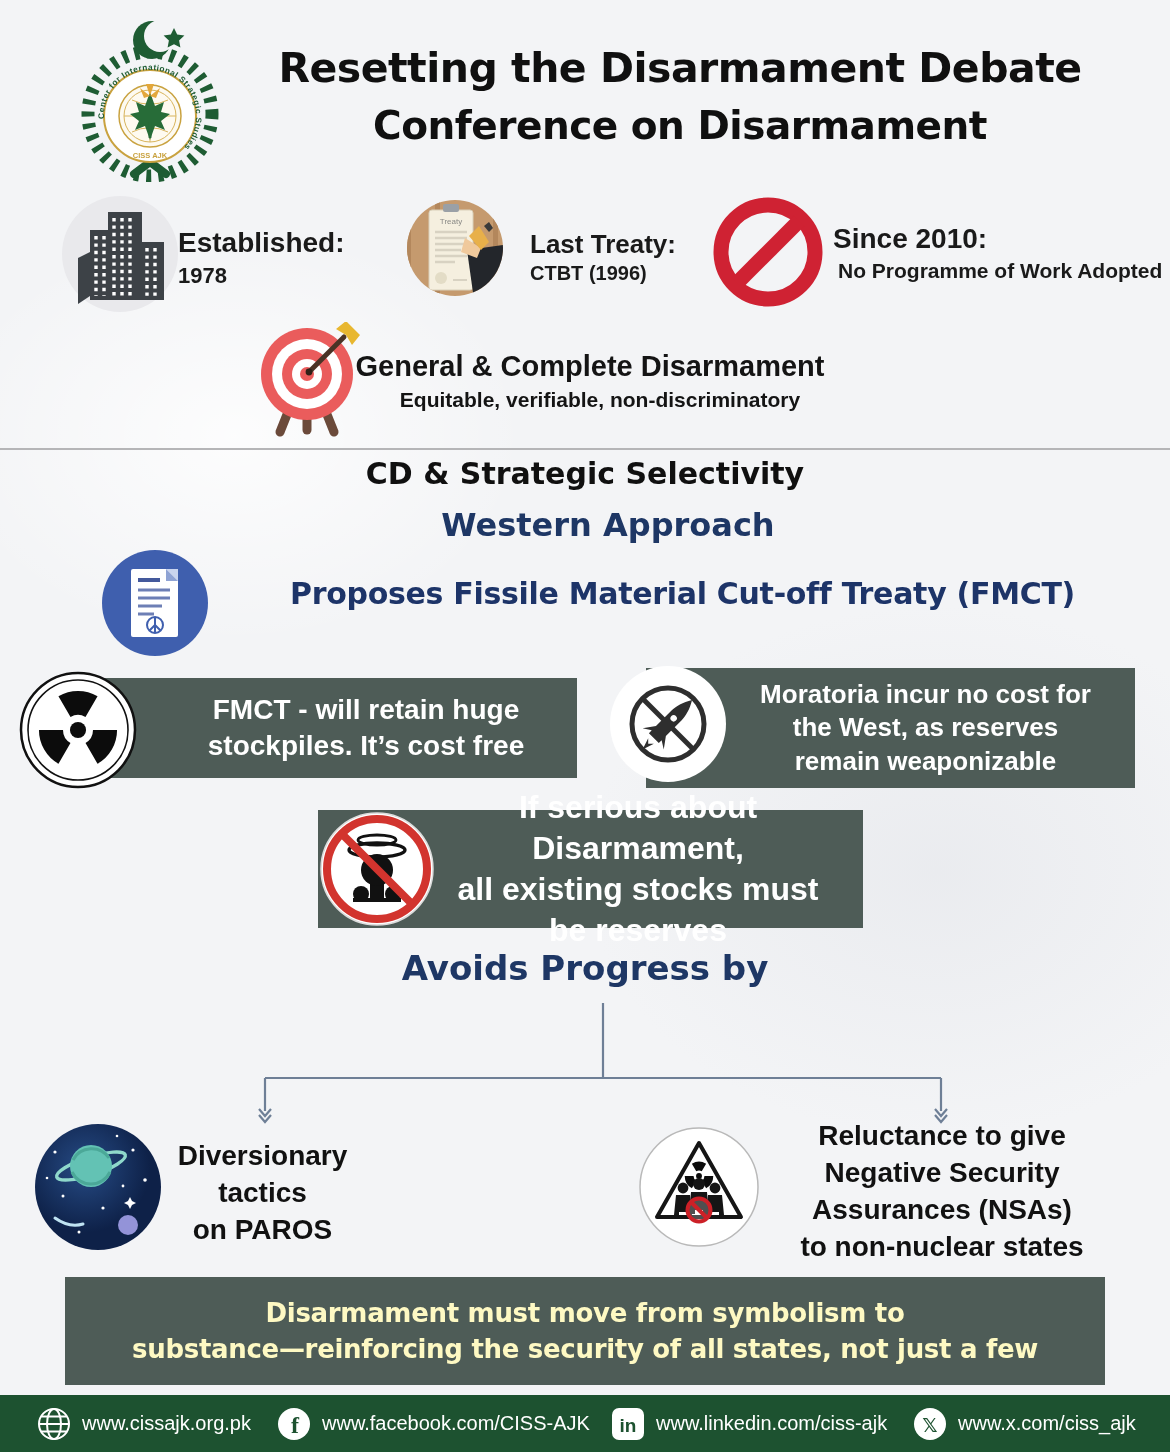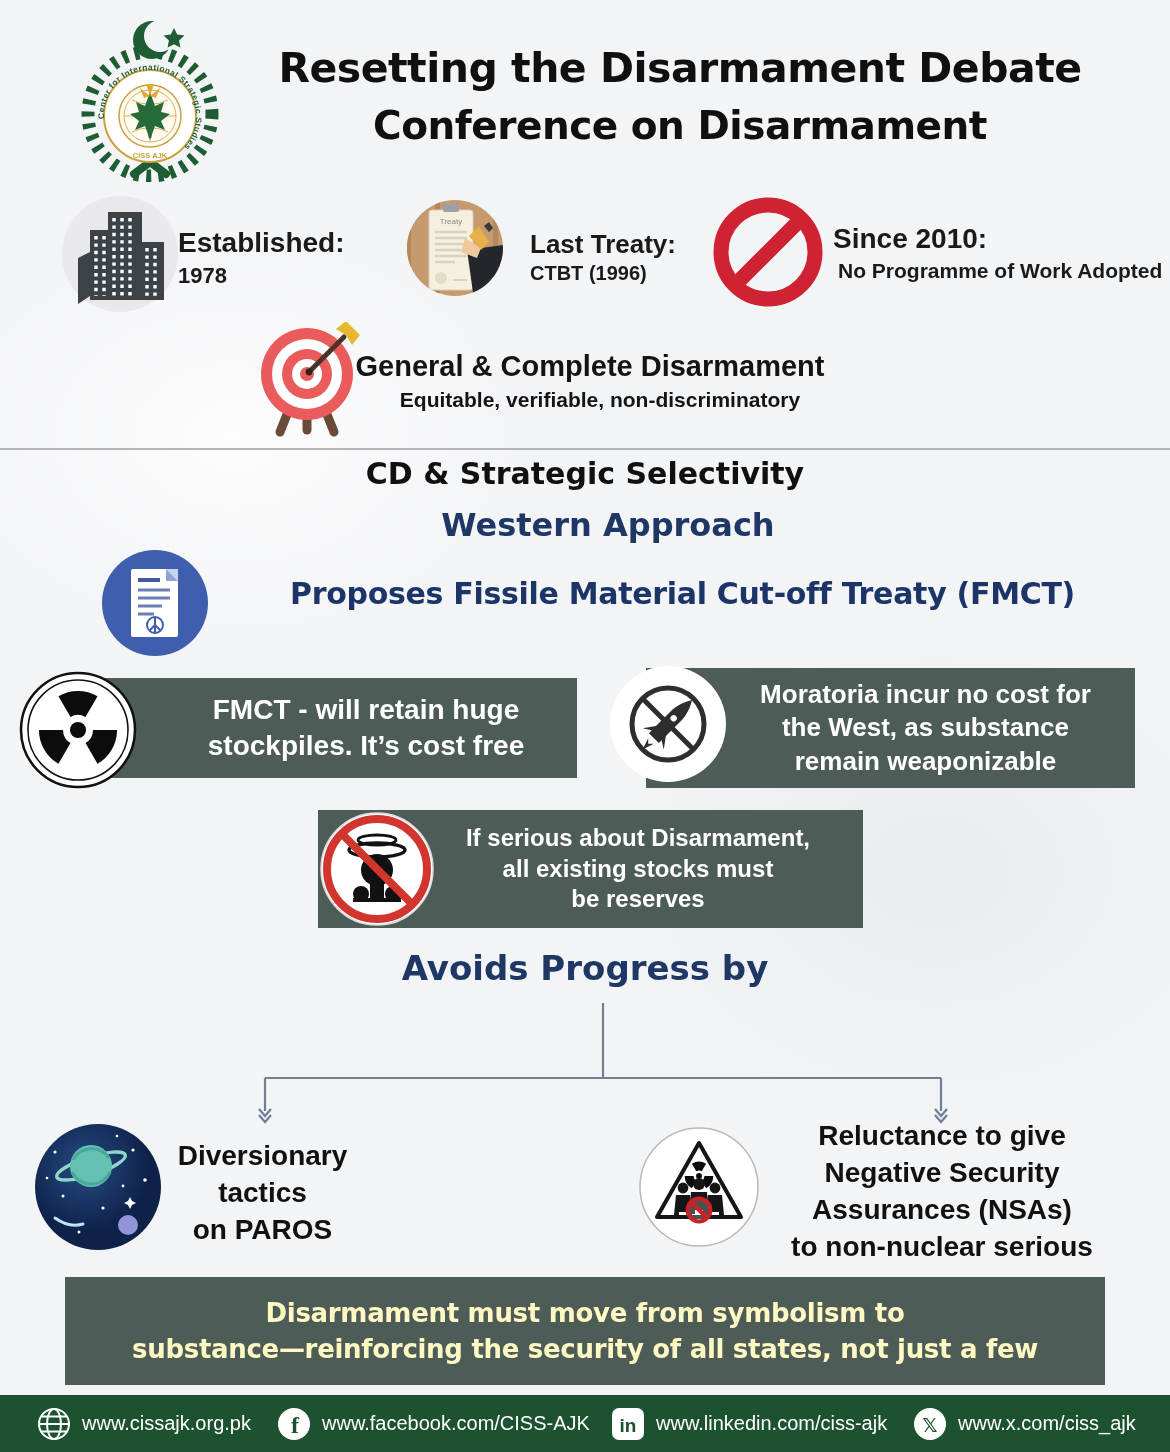--- a/index.html
+++ b/index.html
@@ -19,21 +19,21 @@
   .goal-sub{font-weight:bold;font-size:21px;color:#141414;text-align:center;}
   .divider{left:0;right:0;top:448px;height:2px;background:#b5b5b7;}
   .cd-heading{left:0;right:0;top:456px;font-size:30px;}
   .western{left:0;right:0;top:506px;font-size:32px;color:#1e3765 !important;padding-left:46px;}
   .proposal{left:225px;width:915px;top:576px;font-size:30px;color:#1d3468 !important;letter-spacing:-.3px;}
   .darkbox{background:#4e5c57;color:#fff;font-weight:bold;text-align:center;
     display:flex;flex-direction:column;justify-content:center;}
   .darkbox .ln{line-height:1.28;}
   .box-fmct{left:95px;top:678px;width:482px;height:100px;font-size:28px;padding-left:60px;box-sizing:border-box;}
   .box-mora{left:646px;top:668px;width:489px;height:120px;font-size:26px;padding-left:70px;box-sizing:border-box;}
-  .box-serious{left:318px;top:810px;width:545px;height:118px;font-size:24px;padding-left:95px;box-sizing:border-box;}
+  .box-serious{left:318px;top:810px;width:545px;height:118px;font-size:32px;padding-left:95px;box-sizing:border-box;}
   .avoids-heading{left:0;right:0;top:948px;font-size:34px;color:#1e3765 !important;}
   .branch-left{left:155px;width:215px;top:1138px;font-size:28px;font-weight:bold;text-align:center;line-height:1.32;color:#111;}
   .branch-right{left:758px;width:368px;top:1118px;font-size:28px;font-weight:bold;text-align:center;line-height:1.32;color:#111;}
   .banner{left:65px;top:1277px;width:1040px;height:108px;background:#4e5c57;color:#fef9c3;
     font-family:"DejaVu Sans", sans-serif;font-weight:bold;font-size:26px;text-align:center;
     display:flex;flex-direction:column;justify-content:center;letter-spacing:-.3px;}
   .banner .ln{line-height:1.4;}
   .footer{left:0;top:1395px;width:1170px;height:57px;background:#1d5230;color:#fff;}
   .footer-item{position:absolute;top:0;height:57px;display:flex;align-items:center;gap:10px;font-size:20px;color:#fff;}
   .icon{display:block;}
@@ -190,21 +190,21 @@
         </g>
       <g transform="rotate(240)">
           <path d="M-17,-29.4 A34,34 0 0 1 17,-29.4 L6.5,-11.3 A13,13 0 0 0 -6.5,-11.3 Z"></path>
         </g>
       <circle r="7"></circle>
     </g>
   </svg>
 
   <div class="abs darkbox box-mora">
     <div class="ln">Moratoria incur no cost for</div>
-    <div class="ln">the West, as substance</div>
+    <div class="ln">the West, as reserves</div>
     <div class="ln">remain weaponizable</div>
   </div>
   <svg class="abs icon" style="left:608px;top:664px;" width="120" height="120" viewBox="0 0 120 120">
     <circle cx="60" cy="60" r="58" fill="#ffffff"></circle>
     <circle cx="60" cy="60" r="36" fill="none" stroke="#2e2e2e" stroke-width="5"></circle>
     <line x1="35" y1="35" x2="85" y2="85" stroke="#2e2e2e" stroke-width="5"></line>
     <g transform="translate(60,60) rotate(45)" fill="#2e2e2e">
       <path d="M0,-34 C5,-26 7,-18 7,-12 L7,10 L15,21 L7,16 L7,20 L-7,20 L-7,16 L-15,21 L-7,10 L-7,-12 C-7,-18 -5,-26 0,-34 Z"></path>
       <circle cx="0" cy="-8" r="3.2" fill="#ffffff"></circle>
       <path d="M-4,24 L0,36 L4,24 L0,28 Z"></path>
@@ -304,21 +304,21 @@
       <circle cx="61" cy="58" r="6"></circle>
         <path d="M53,66 h16 l2,22 h-6 v-4 h-8 v4 h-6 Z"></path>
     </g>
     <circle cx="61" cy="84" r="11.5" fill="#ffffff" fill-opacity=".25" stroke="#cc2027" stroke-width="4"></circle>
     <line x1="53" y1="76" x2="69" y2="92" stroke="#cc2027" stroke-width="4"></line>
   </svg>
   <div class="abs branch-right">
     <div>Reluctance to give</div>
     <div>Negative Security</div>
     <div>Assurances (NSAs)</div>
-    <div>to non-nuclear serious</div>
+    <div>to non-nuclear states</div>
   </div>
 
   
   <div class="abs banner">
     <div class="ln">Disarmament must move from symbolism to</div>
     <div class="ln">substance—reinforcing the security of all states, not just a few</div>
   </div>
 
   
   <div class="abs footer">

